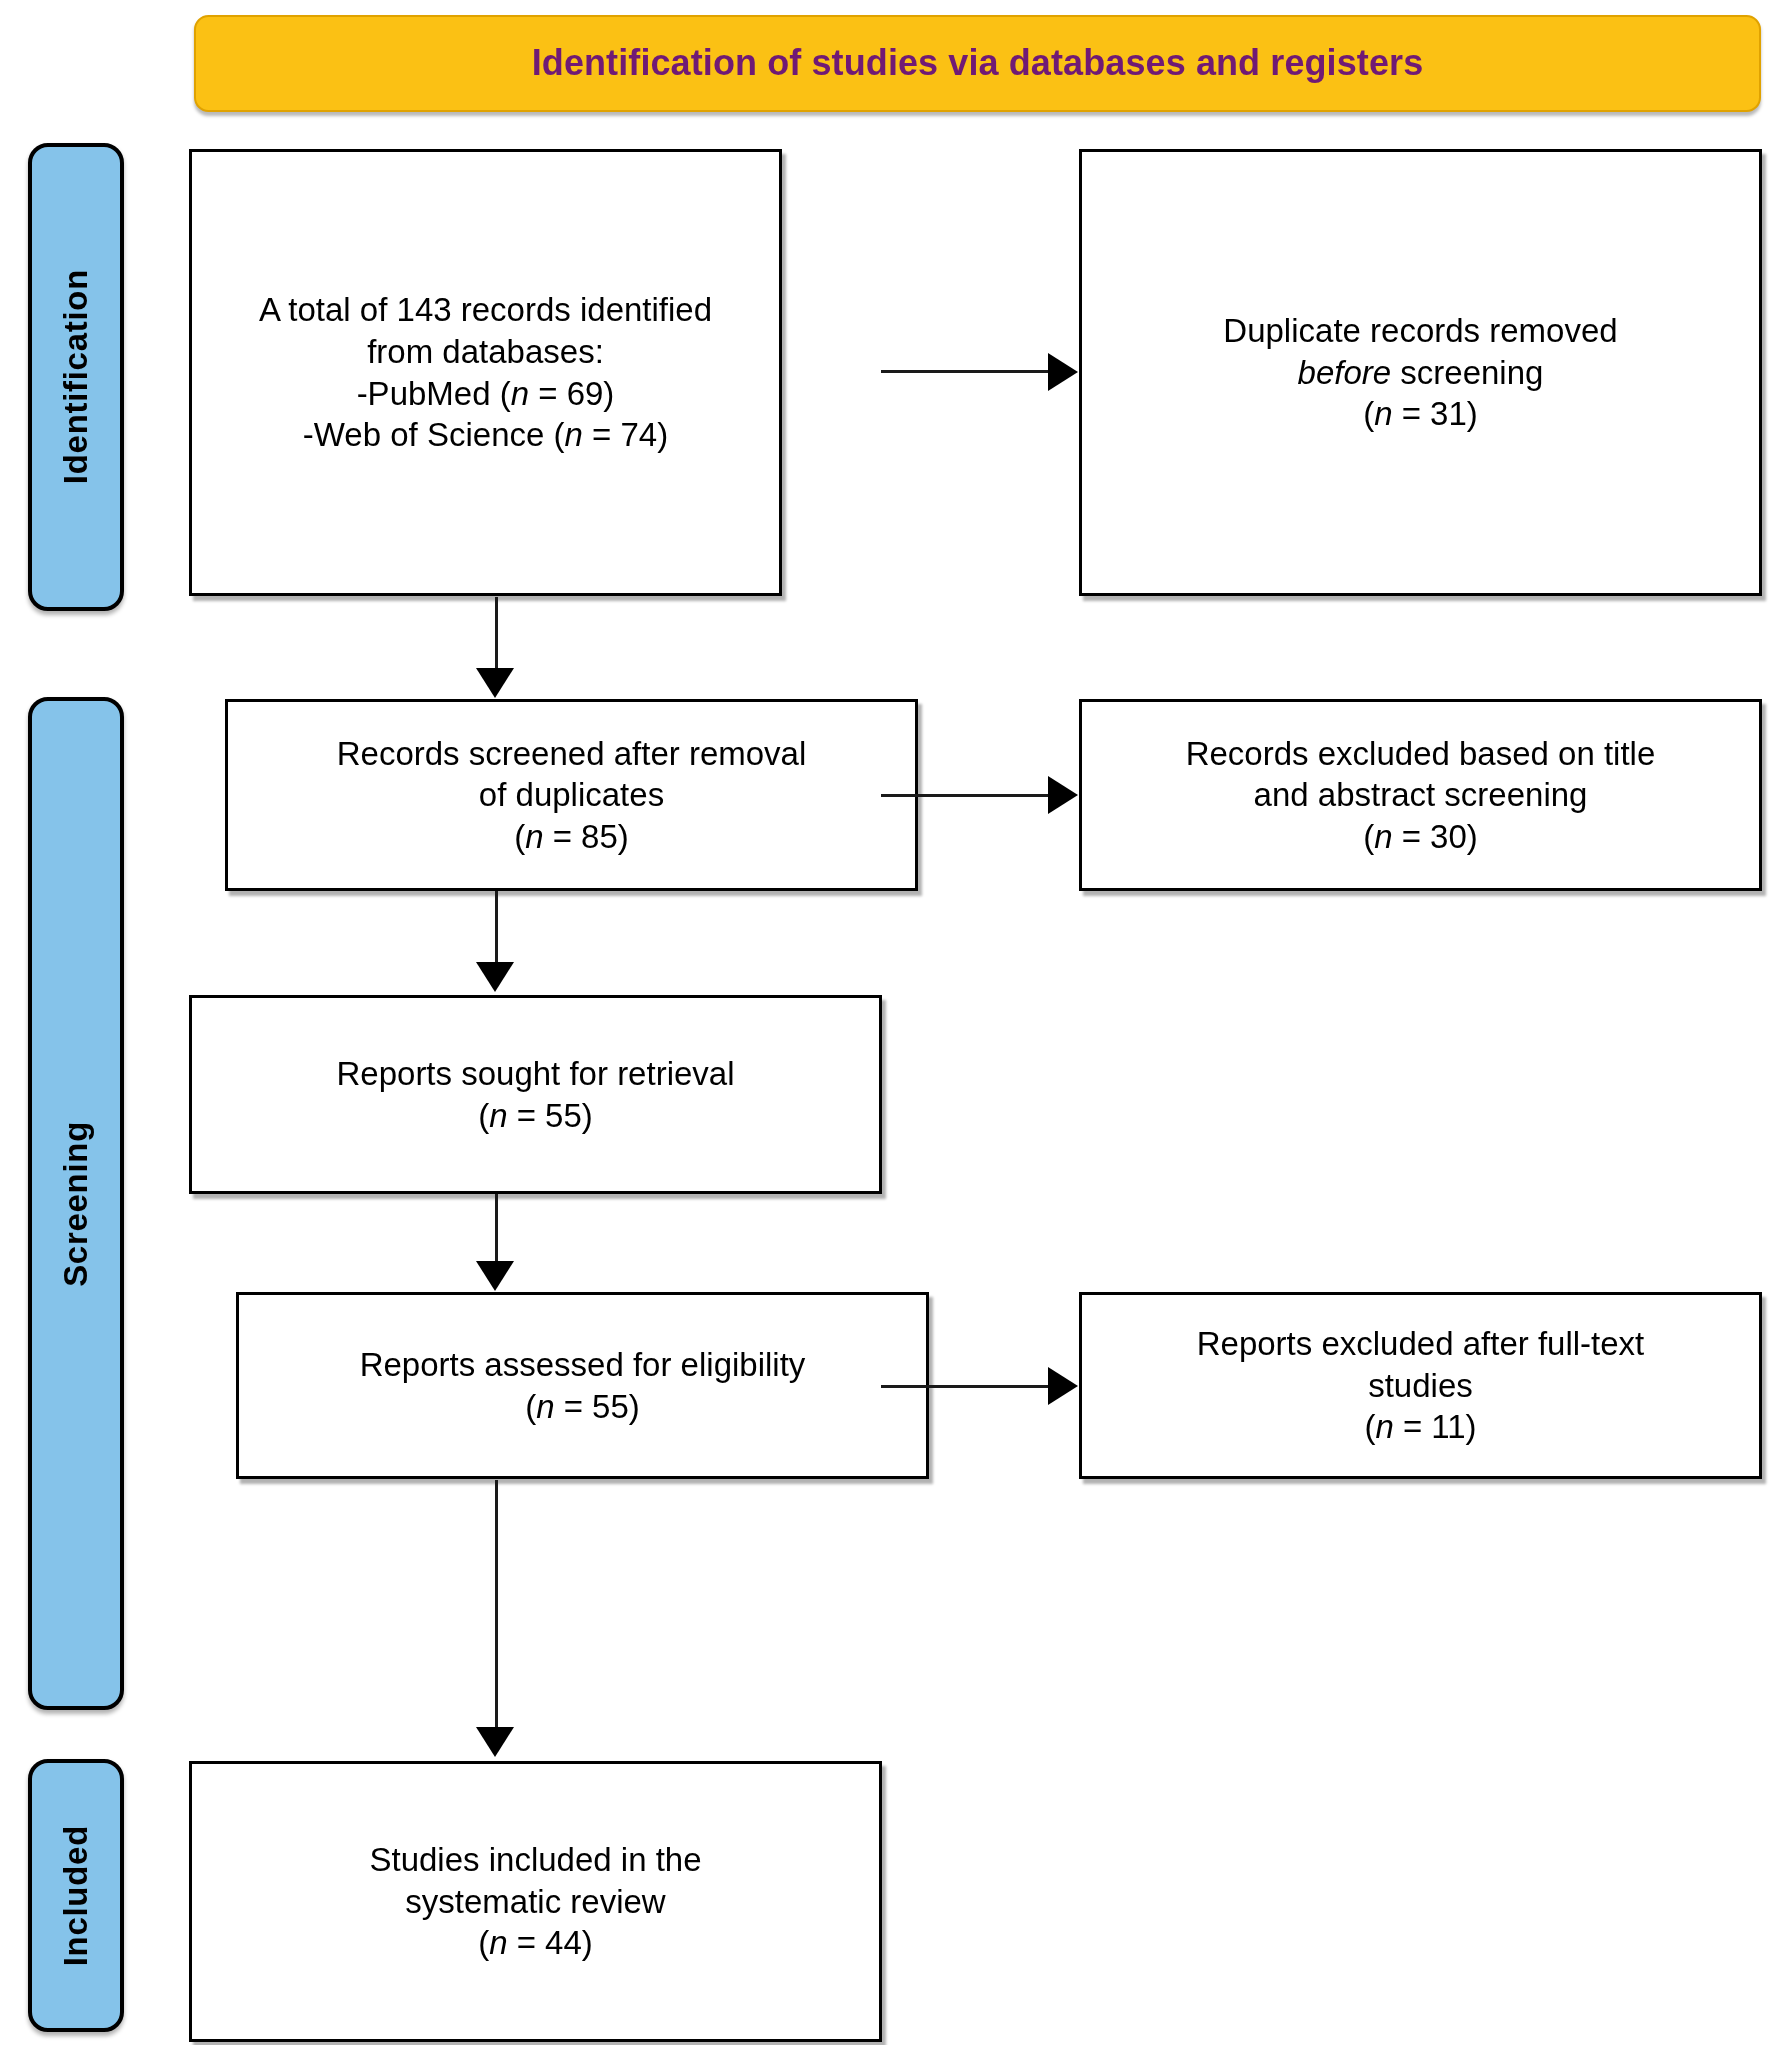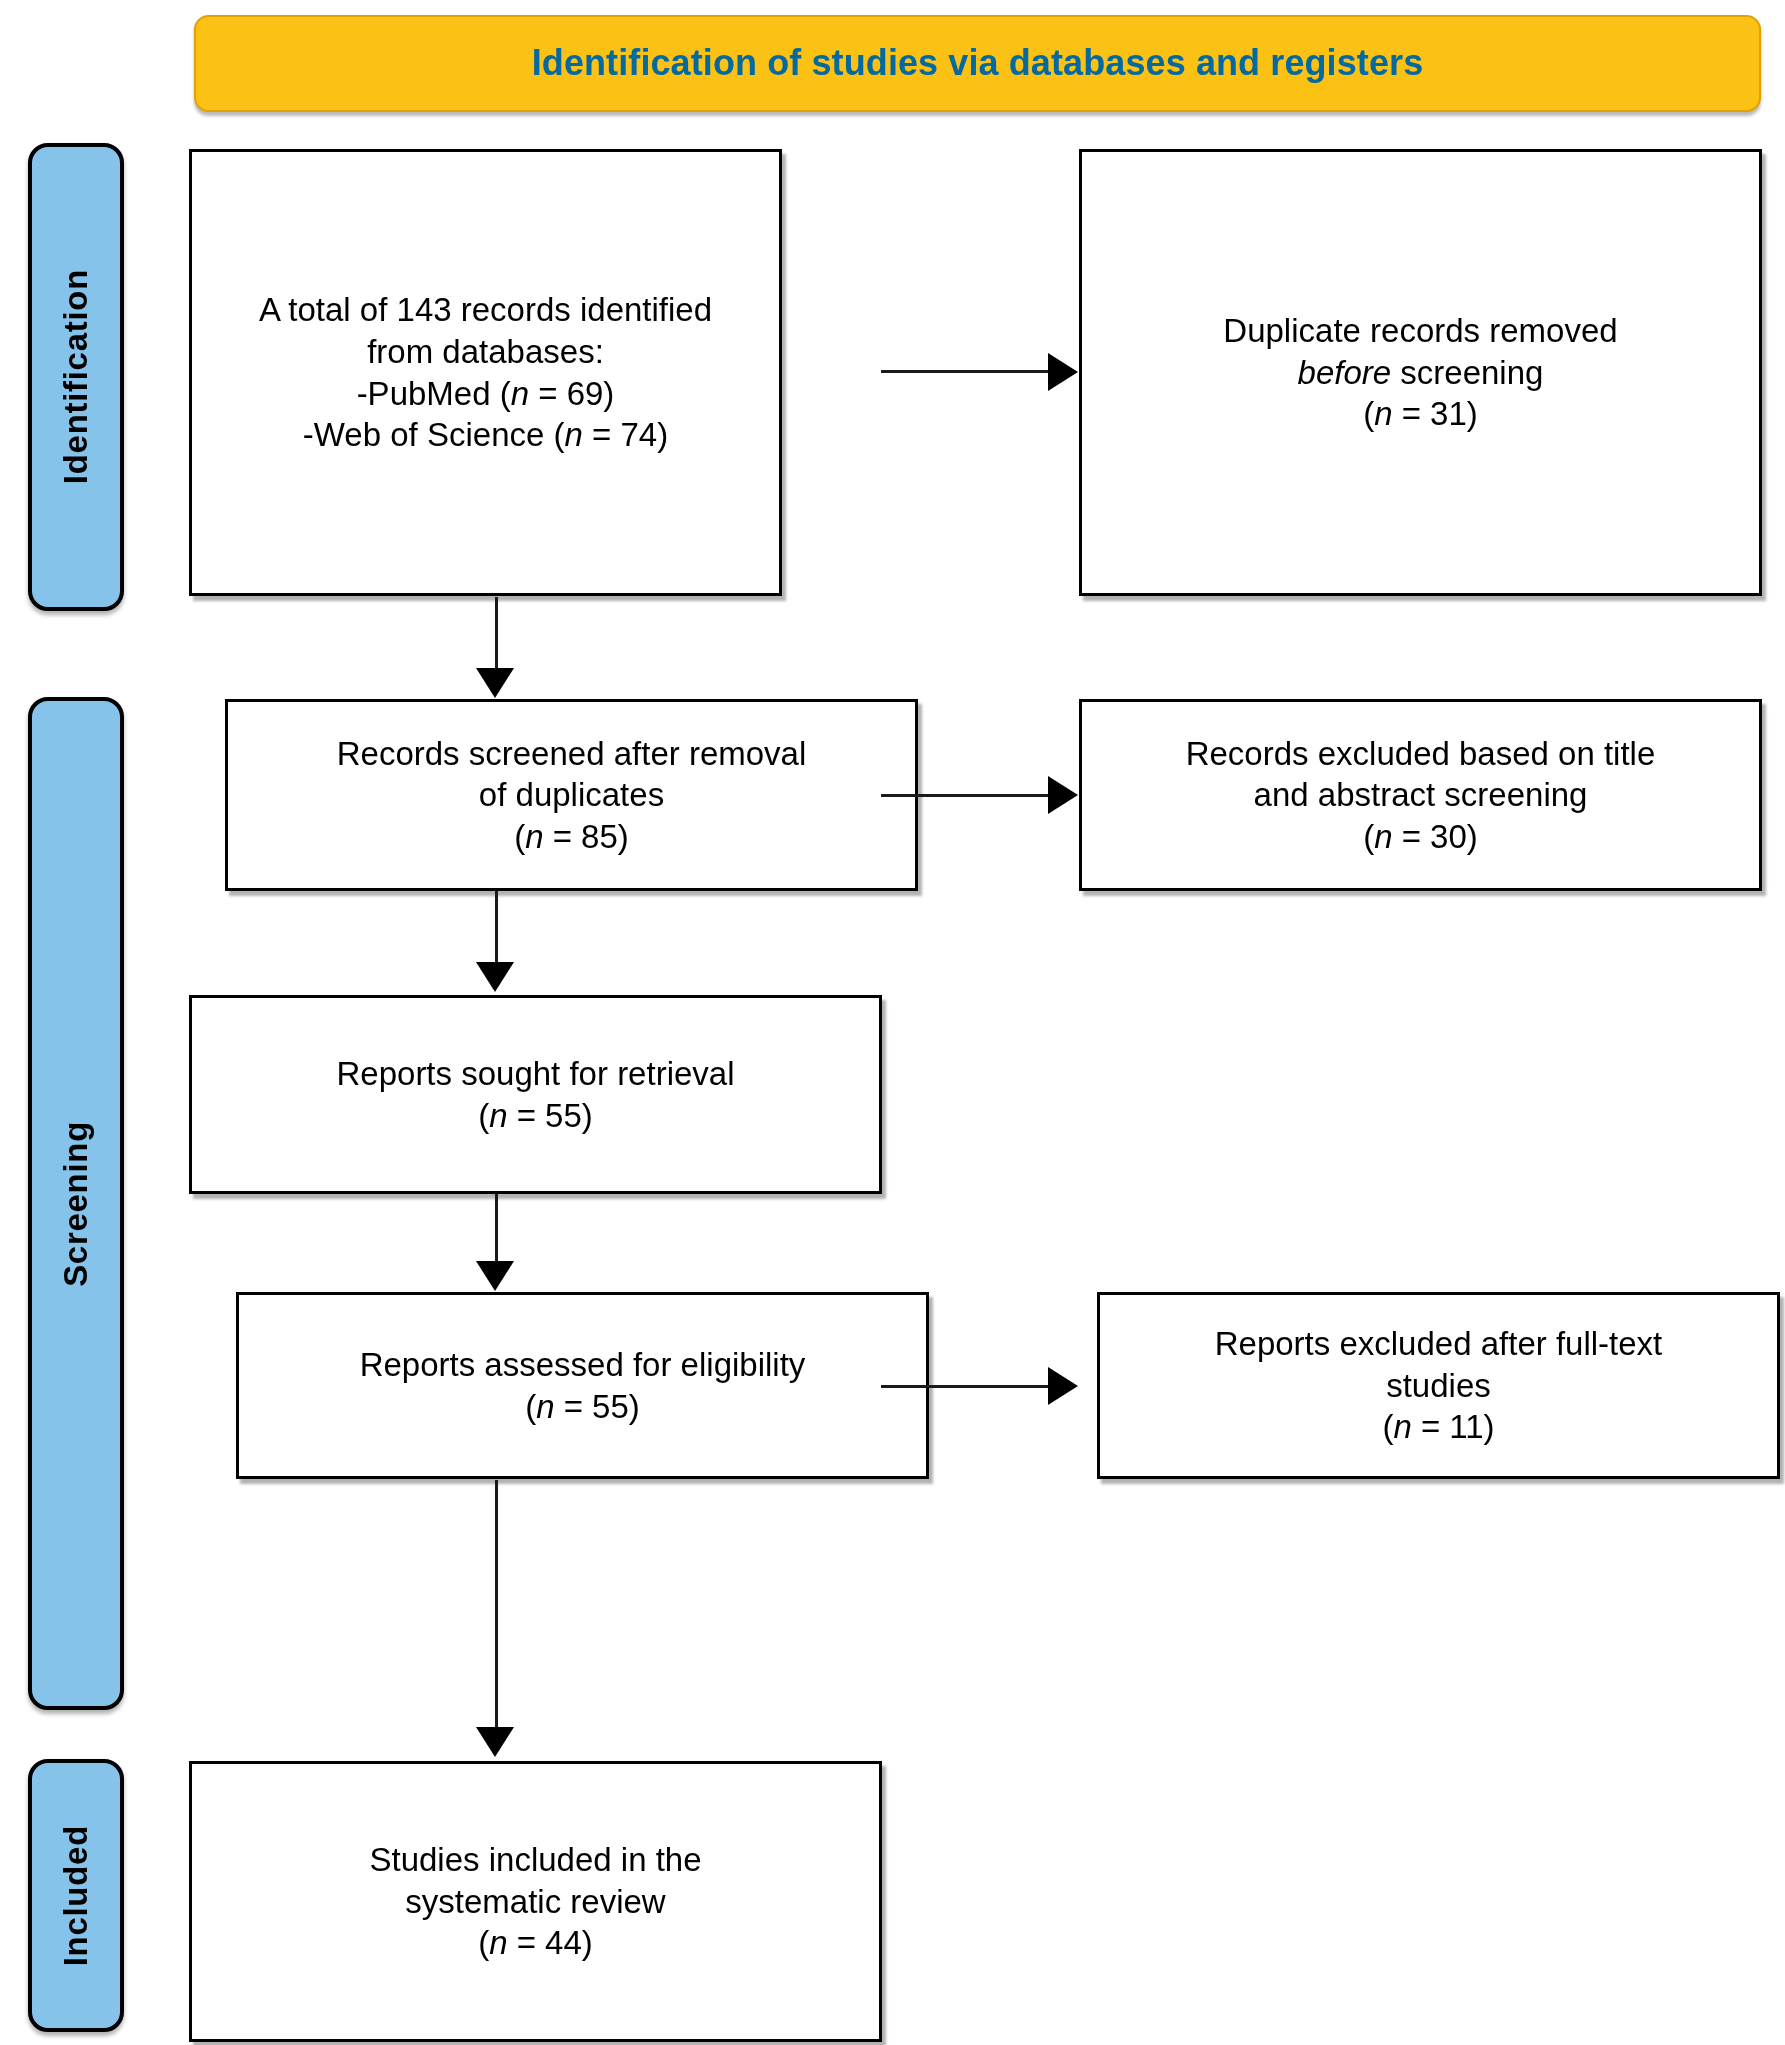--- a/index.html
+++ b/index.html
@@ -6,21 +6,21 @@
   body{width:1786px;height:2046px;position:relative;
        font-family:"Liberation Sans","DejaVu Sans",sans-serif;
        -webkit-font-smoothing:antialiased;}
   #stage{position:absolute;left:0;top:0;width:1786px;height:2046px;overflow:hidden;background:#fff;}
 
   
   .banner{position:absolute;left:194px;top:14.5px;width:1567px;height:97px;
           background:#fbc114;border:2px solid #e0a200;border-radius:14.5px;
           box-sizing:border-box;display:flex;align-items:center;justify-content:center;
           box-shadow:0 3.3px 3.3px rgba(0,0,0,.28);}
-  .banner span{font-size:36px;font-weight:bold;color:#0369a1;letter-spacing:0.1px;}
+  .banner span{font-size:36px;font-weight:bold;color:#701a75;letter-spacing:0.1px;}
 
   
   .sidebar{position:absolute;left:28px;width:96px;background:#85c3ea;
            border:4.6px solid #000;border-radius:20px;box-sizing:border-box;
            display:flex;align-items:center;justify-content:center;
            box-shadow:0 3.3px 4px rgba(0,0,0,.30);}
   .sidebar span{writing-mode:vertical-rl;transform:rotate(180deg);
                 font-size:33px;font-weight:bold;color:#000;white-space:nowrap;
                 letter-spacing:0.7px;}
   #sb-identification{top:143px;height:468px;}
@@ -33,21 +33,21 @@
        box-shadow:4px 4.6px 2.6px rgba(0,0,0,.30);}
   .box p{margin:0;text-align:center;font-size:33px;line-height:1.26;color:#000;}
   .box p em{font-style:italic;}
 
   #box-identified  {left:189px; top:149px;  width:593px;height:447px;}
   #box-duplicates  {left:1079px;top:149px;  width:683px;height:447px;}
   #box-screened    {left:189px; top:699px; width:693px;height:192px;margin-left:36px;}
   #box-excl-title  {left:1079px;top:699px; width:683px;height:192px;}
   #box-sought      {left:189px; top:995px; width:693px;height:199px;}
   #box-assessed    {left:189px; top:1292px; width:693px;height:187px;margin-left:47px;}
-  #box-excl-full   {left:1079px;top:1292px; width:683px;height:187px;margin-left:18px;}
+  #box-excl-full   {left:1079px;top:1292px; width:683px;height:187px;}
   #box-included    {left:189px; top:1761px; width:693px;height:281px;}
 
   
   .conn{position:absolute;}
   .vline{background:#1a1a1a;width:3.3px;}
   .hline{background:#1a1a1a;height:3.3px;}
   .arrow-down{width:0;height:0;border-left:19px solid transparent;
               border-right:19px solid transparent;border-top:30px solid #000;}
   .arrow-right{width:0;height:0;border-top:19px solid transparent;
                border-bottom:19px solid transparent;border-left:30px solid #000;}

